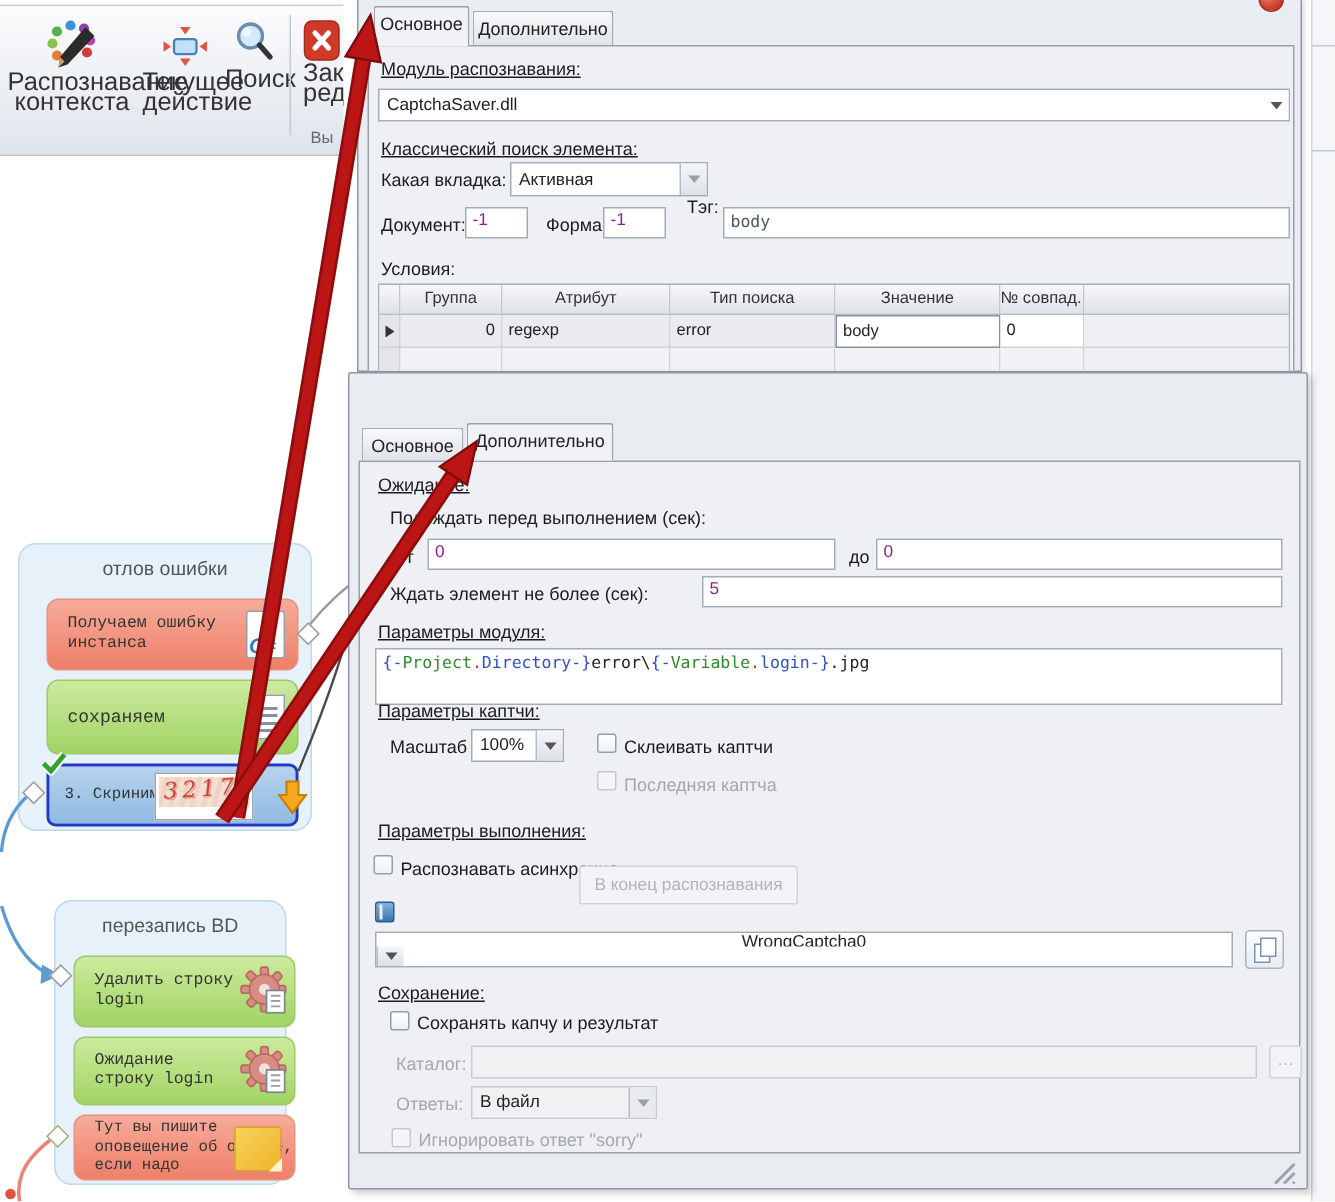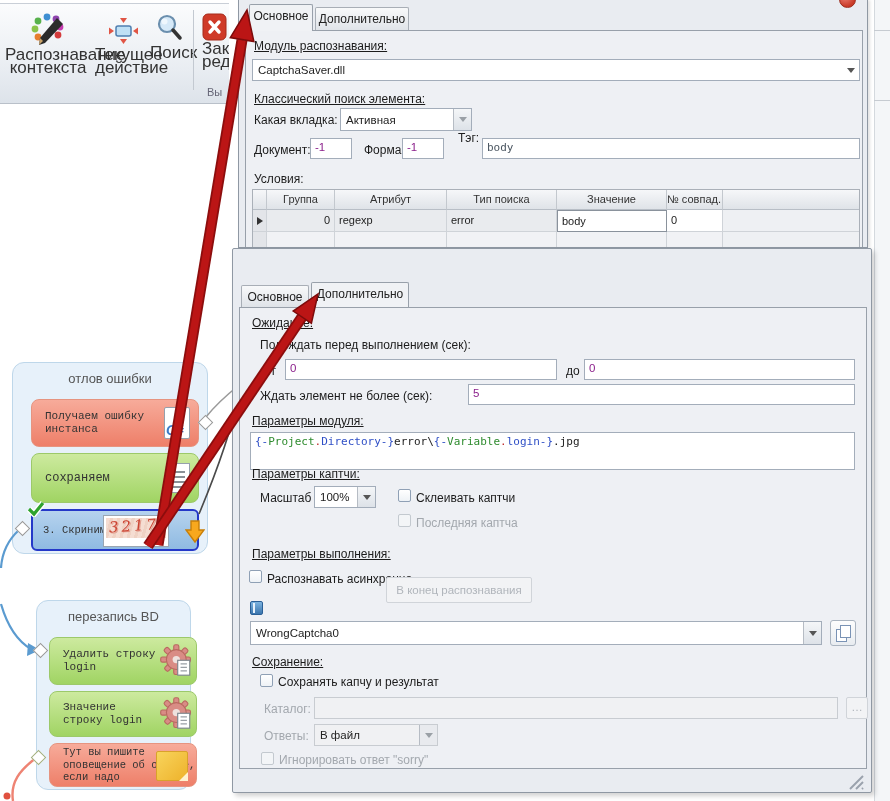--- a/index.html
+++ b/index.html
@@ -176,21 +176,21 @@
           <rect x="0.5" y="9.2" width="4.5" height="3.6" rx="1.2" transform="rotate(45 11.5 11)"></rect>
           <rect x="17" y="9.2" width="4.5" height="3.6" rx="1.2" transform="rotate(45 11.5 11)"></rect>
           <circle cx="11.5" cy="11" r="7"></circle>
         </g>
         <circle cx="11.5" cy="11" r="2.6" fill="#efe1de"></circle>
         <rect x="12.5" y="11.5" width="8.5" height="10.5" fill="#fff" stroke="#7d858d" stroke-width="0.8"></rect>
         <path d="M14.5 14 h4.5 M14.5 16.5 h4.5 M14.5 19 h4.5" stroke="#9aa0a6" stroke-width="0.9"></path>
       </svg>
     </div>
     <div class="fblock fb-green" style="left:12px;top:90px;width:148px;height:46px;">
-      <div class="ftext" style="width:90px;">Значение строку login</div>
+      <div class="ftext" style="width:90px;">Ожидание строку login</div>
       <svg width="34" height="34" viewBox="0 0 24 24" style="margin-right:2px;">
         <g fill="#d98c85" stroke="#b96a60" stroke-width="0.8">
           <rect x="9.7" y="0.5" width="3.6" height="4.5" rx="1.2"></rect>
             <rect x="9.7" y="17" width="3.6" height="4.5" rx="1.2"></rect>
           <rect x="0.5" y="9.2" width="4.5" height="3.6" rx="1.2"></rect>
             <rect x="17" y="9.2" width="4.5" height="3.6" rx="1.2"></rect>
           <rect x="9.7" y="0.5" width="3.6" height="4.5" rx="1.2" transform="rotate(45 11.5 11)"></rect>
           <rect x="9.7" y="17" width="3.6" height="4.5" rx="1.2" transform="rotate(45 11.5 11)"></rect>
           <rect x="0.5" y="9.2" width="4.5" height="3.6" rx="1.2" transform="rotate(45 11.5 11)"></rect>
           <rect x="17" y="9.2" width="4.5" height="3.6" rx="1.2" transform="rotate(45 11.5 11)"></rect>
@@ -296,21 +296,21 @@
       <div class="abs cb" style="left:158px;top:181px;"></div>
       <div class="abs lbl" style="left:176px;top:183px;">Склеивать каптчи</div>
       <div class="abs cb off" style="left:158px;top:206px;"></div>
       <div class="abs lbl dis" style="left:176px;top:208px;">Последняя каптча</div>
 
       <div class="abs ul-sec" style="left:12px;top:239px;">Параметры выполнения:</div>
       <div class="abs cb" style="left:9px;top:262px;"></div>
       <div class="abs lbl" style="left:27px;top:264px;">Распознавать асинхронно</div>
       <div class="abs btn-dis" style="left:146px;top:256px;width:146px;height:26px;line-height:24px;margin-top:13px;">В конец распознавания</div>
       <div class="abs bookico" style="left:10px;top:293px;"></div>
-      <div class="abs combo" style="left:10px;top:313px;width:572px;height:24px;">
+      <div class="abs combo" style="left:10px;top:313px;width:572px;height:24px;flex-direction:column;">
         <span class="cval">WrongCaptcha0</span>
         <span class="carr"></span>
       </div>
       <div class="abs" style="left:590px;top:312px;width:26px;height:26px;background:linear-gradient(#fdfdfd,#e8ecf0);border:1px solid #aab4c0;border-radius:3px;box-sizing:border-box;">
         <div class="copy-ico" style="margin:4px 0 0 5px;"></div>
       </div>
 
       <div class="abs ul-sec" style="left:12px;top:347px;">Сохранение:</div>
       <div class="abs cb" style="left:20px;top:366px;"></div>
       <div class="abs lbl" style="left:38px;top:367px;">Сохранять капчу и результат</div>

